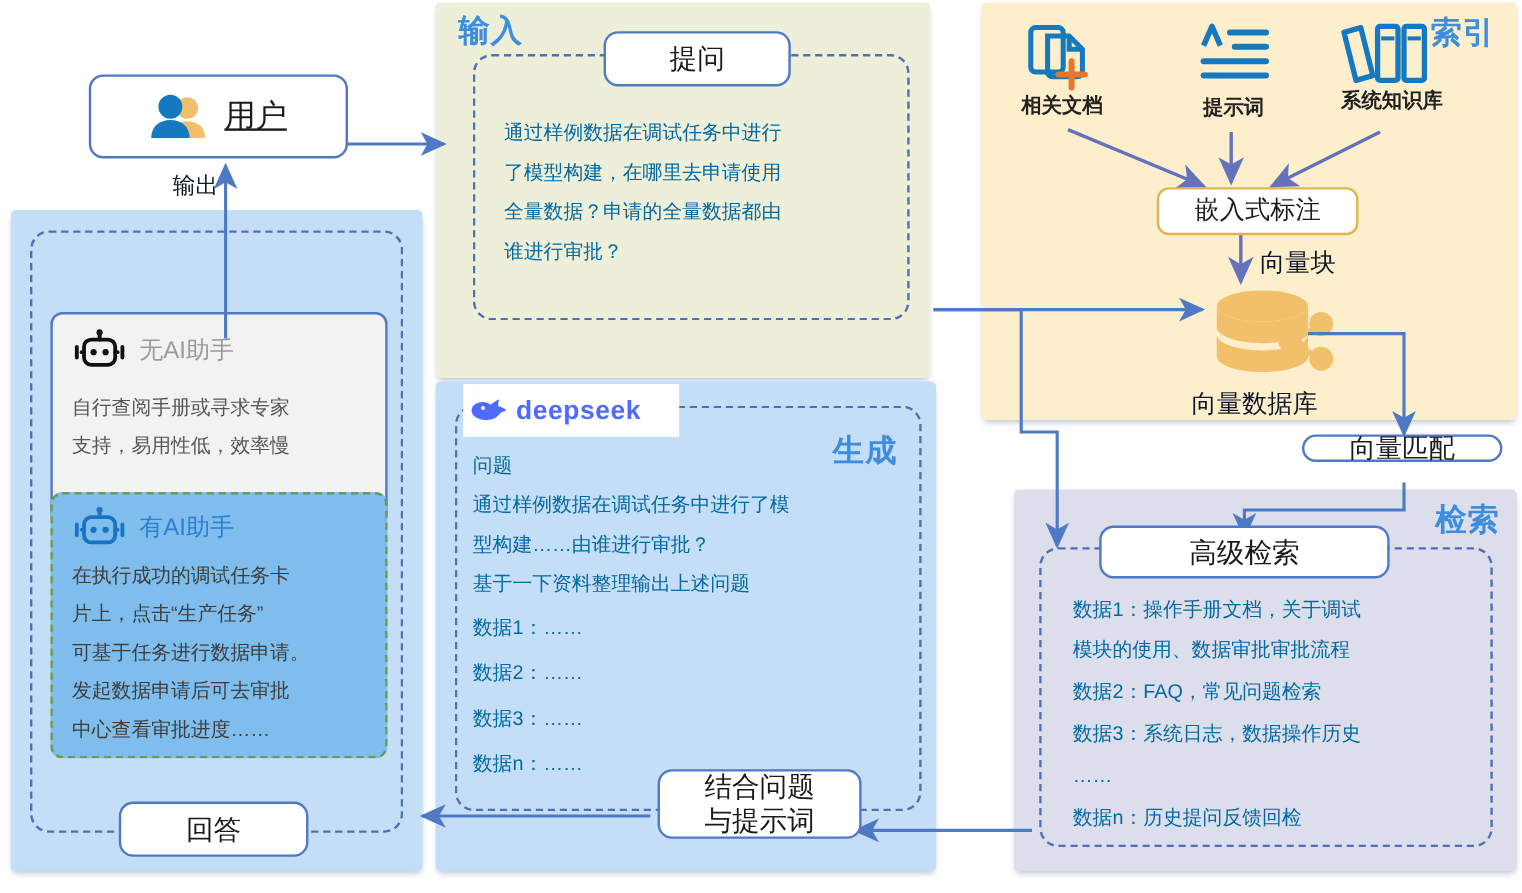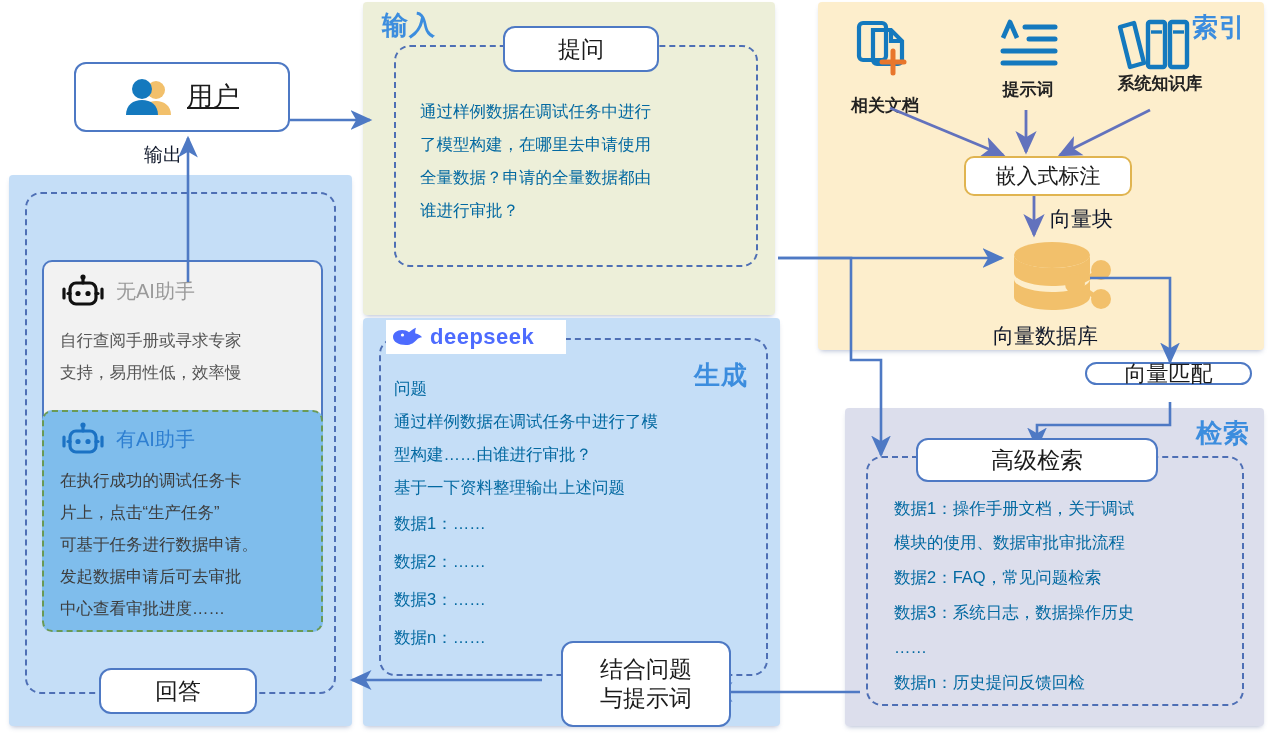--- a/index.html
+++ b/index.html
@@ -158,21 +158,21 @@
   <div class="abs dashed" style="left:394px;top:45px;width:364px;height:222px;"></div>
   <div class="abs wbox" style="left:503px;top:26px;width:156px;height:46px;font-size:23px;z-index:60;">提问</div>
   <div class="abs ptxt" style="left:420px;top:95px;width:320px;">通过样例数据在调试任务中进行
 了模型构建，在哪里去申请使用
 全量数据？申请的全量数据都由
 谁进行审批？</div>
 
   <div class="abs panel panel-gen panel-shadow" style="left:363px;top:318px;width:417px;height:408px;"></div>
   <div class="abs dashed" style="left:379px;top:338px;width:389px;height:338px;"></div>
 
-  <div class="abs" style="left:386px;top:320px;width:180px;height:34px;background:#fff;
+  <div class="abs" style="left:386px;top:320px;width:180px;height:44px;background:#fff;
               display:flex;align-items:center;gap:6px;padding-left:4px;z-index:60;">
     <svg width="34" height="26" viewBox="0 0 34 26">
       <path d="M3 13c0-4 4-7 9-7 3 0 5 .8 7 2.3 1.6-1.6 4-3.3 7-4.6-.8 2.3-1 4.3-.6 5.9 3 .5 5.6 2 6.6 3.7-2 .3-3.7 1-5 2.1-2.4 2.9-6 5.6-11.2 5.6C8.6 21 3 17.8 3 13z" fill="#4D6BFE"></path>
       <circle cx="12.5" cy="11" r="1.6" fill="#fff"></circle>
     </svg>
     <span style="color:#4D6BFE;font-size:22px;font-weight:700;letter-spacing:.5px;">deepseek</span>
   </div>
 
   <div class="abs ptitle" style="left:694px;top:358px;">生成</div>
 
@@ -180,40 +180,40 @@
     <div class="ptxt" style="line-height:33px;">问题</div>
     <div class="ptxt" style="line-height:33px;">通过样例数据在调试任务中进行了模</div>
     <div class="ptxt" style="line-height:33px;">型构建……由谁进行审批？</div>
     <div class="ptxt" style="line-height:33px;">基于一下资料整理输出上述问题</div>
     <div class="ptxt" style="line-height:38px;">数据1：……</div>
     <div class="ptxt" style="line-height:38px;">数据2：……</div>
     <div class="ptxt" style="line-height:38px;">数据3：……</div>
     <div class="ptxt" style="line-height:38px;">数据n：……</div>
   </div>
 
-  <div class="abs wbox" style="left:561px;top:641px;width:170px;height:86px;font-size:23px;
+  <div class="abs wbox" style="left:548px;top:641px;width:170px;height:58px;font-size:23px;
               white-space:pre-line;line-height:1.25;z-index:60;">结合问题
 与提示词</div>
 
   <div class="abs panel panel-index panel-shadow" style="left:818px;top:2px;width:446px;height:348px;"></div>
   <div class="abs ptitle" style="left:1192px;top:10px;">索引</div>
 
   <div class="abs iconwrap" style="left:832px;top:18px;width:106px;">
     <svg width="60" height="58" viewBox="0 0 60 58">
       <g fill="none" stroke="#1479BE" stroke-width="4.2">
         <rect x="4" y="5" width="27" height="37" rx="4"></rect>
         <path d="M18 12h18l11 11v19a4 4 0 0 1-4 4H22a4 4 0 0 1-4-4z"></path>
         <path d="M36 12v11h11"></path>
       </g>
       <g stroke="#E8762C" stroke-width="5" stroke-linecap="round">
         <line x1="27" y1="44" x2="49" y2="44"></line>
         <line x1="38" y1="33" x2="38" y2="55"></line>
       </g>
     </svg>
-    <div class="icap" style="margin-top:18px;">相关文档</div>
+    <div class="icap" style="margin-top:0;">相关文档</div>
   </div>
 
   <div class="abs iconwrap" style="left:975px;top:18px;width:106px;">
     <svg width="62" height="58" viewBox="0 0 62 58">
       <g stroke="#1479BE" stroke-width="5" stroke-linecap="round">
         <line x1="28" y1="9" x2="58" y2="9"></line>
         <line x1="32" y1="21" x2="58" y2="21"></line>
         <line x1="6" y1="33" x2="58" y2="33"></line>
         <line x1="6" y1="45" x2="58" y2="45"></line>
       </g>

